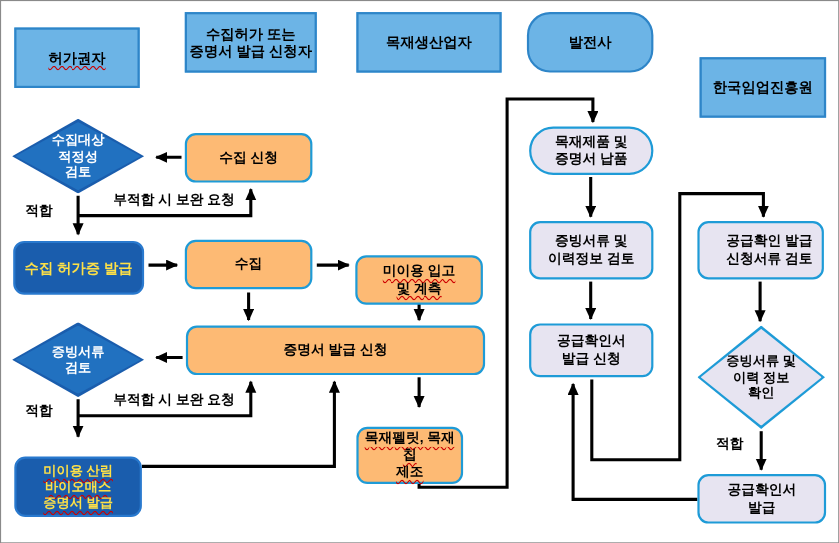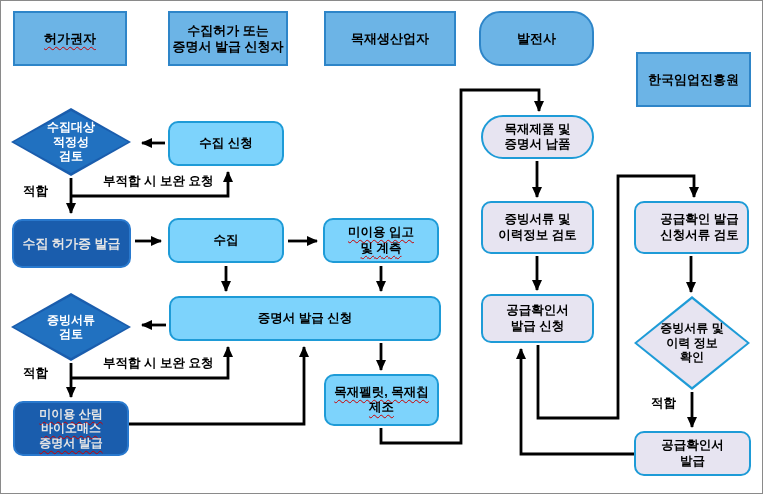--- a/index.html
+++ b/index.html
@@ -12,30 +12,30 @@
   svg.connectors{position:absolute;left:0;top:0;pointer-events:none;}
 
   .node{
     position:absolute;display:flex;align-items:center;justify-content:center;
     text-align:center;white-space:pre-line;font-weight:bold;line-height:1.22;
   }
   .hdr{
     background:#6CB4E6;border:2px solid #2E85C8;color:#000;font-size:13px;
   }
   .proc{
-    background:#7dd3fc;border:2.5px solid #1E9BD7;border-radius:10px;
+    background:#fdba74;border:2.5px solid #1E9BD7;border-radius:10px;
     color:#000;font-size:12.5px;
   }
   .result{
     background:#E7E4F1;border:2.5px solid #1E9BD7;border-radius:10px;
     color:#000;font-size:12.5px;
   }
   .emph{
     background:#1A5DAD;border:2.5px solid #2979CE;border-radius:10px;
-    color:#e5e5e5;font-size:13px;
+    color:#fde047;font-size:13px;
   }
   .diamond{position:absolute;}
   .d-border,.d-fill{
     position:absolute;clip-path:polygon(50% 0,100% 50%,50% 100%,0 50%);
   }
   .d-border{inset:0;}
   .d-fill{inset:3px;}
   .d-dark .d-border{background:#1A5DAD;}
   .d-dark .d-fill{background:#2171C0;}
   .d-dark .d-label{color:#ffffff;}
@@ -43,39 +43,39 @@
   .d-light .d-fill{background:#E7E4F1;}
   .d-light .d-label{color:#000;}
   .d-label{
     position:absolute;inset:0;display:flex;align-items:center;justify-content:center;
     text-align:center;white-space:pre-line;font-weight:bold;font-size:12px;line-height:1.2;
   }
   .lbl{
     position:absolute;font-weight:bold;font-size:12.5px;color:#000;
     white-space:nowrap;
   }
-  .sq{text-decoration:underline wavy #CC0000 1px;text-underline-offset:3px;}
+  .sq{text-decoration:underline wavy #CC0000 1px;text-underline-offset:3px;margin-top:14px;}
 
   
   #h1{left:12px;top:10px;width:114px;height:55px;}
   #h2{left:167px;top:10px;width:120px;height:55px;}
   #h3{left:323px;top:10px;width:132px;height:55px;}
   #h4{left:478px;top:10px;width:115px;height:55px;border-radius:21px;}
   #h5{left:635px;top:10px;width:115px;height:55px;margin-top:41px;}
 
   #d1{left:10px;top:107px;width:120px;height:68px;}
   #n-collect-apply{left:167px;top:120px;width:116px;height:45px;}
   #n-permit-issue{left:11px;top:218px;width:119px;height:49px;}
   #d2{left:10px;top:292px;width:120px;height:68px;}
   #n-biomass{left:12px;top:400px;width:116px;height:55px;font-size:12px;}
 
   #n-collect{left:167px;top:217px;width:116px;height:45px;}
   #n-unused{left:322px;top:217px;width:116px;height:45px;}
   #n-cert-apply{left:168px;top:295px;width:272px;height:45px;}
-  #n-pellet{left:323px;top:373px;width:115px;height:52px;}
+  #n-pellet{left:323px;top:373px;width:97px;height:52px;}
 
   #n-product{left:480px;top:114px;width:113px;height:44px;border-radius:22px;}
   #n-evreview{left:480px;top:200px;width:113px;height:53px;}
   #n-scapply{left:480px;top:293px;width:113px;height:49px;}
 
   #n-docreview{left:633px;top:200px;width:115px;height:53px;padding-left:16px;}
   #d3{left:633px;top:295px;width:116px;height:94px;}
   #n-issue{left:633px;top:430px;width:117px;height:45px;}
 
   #lbl-pass1{left:22px;top:182px;}

